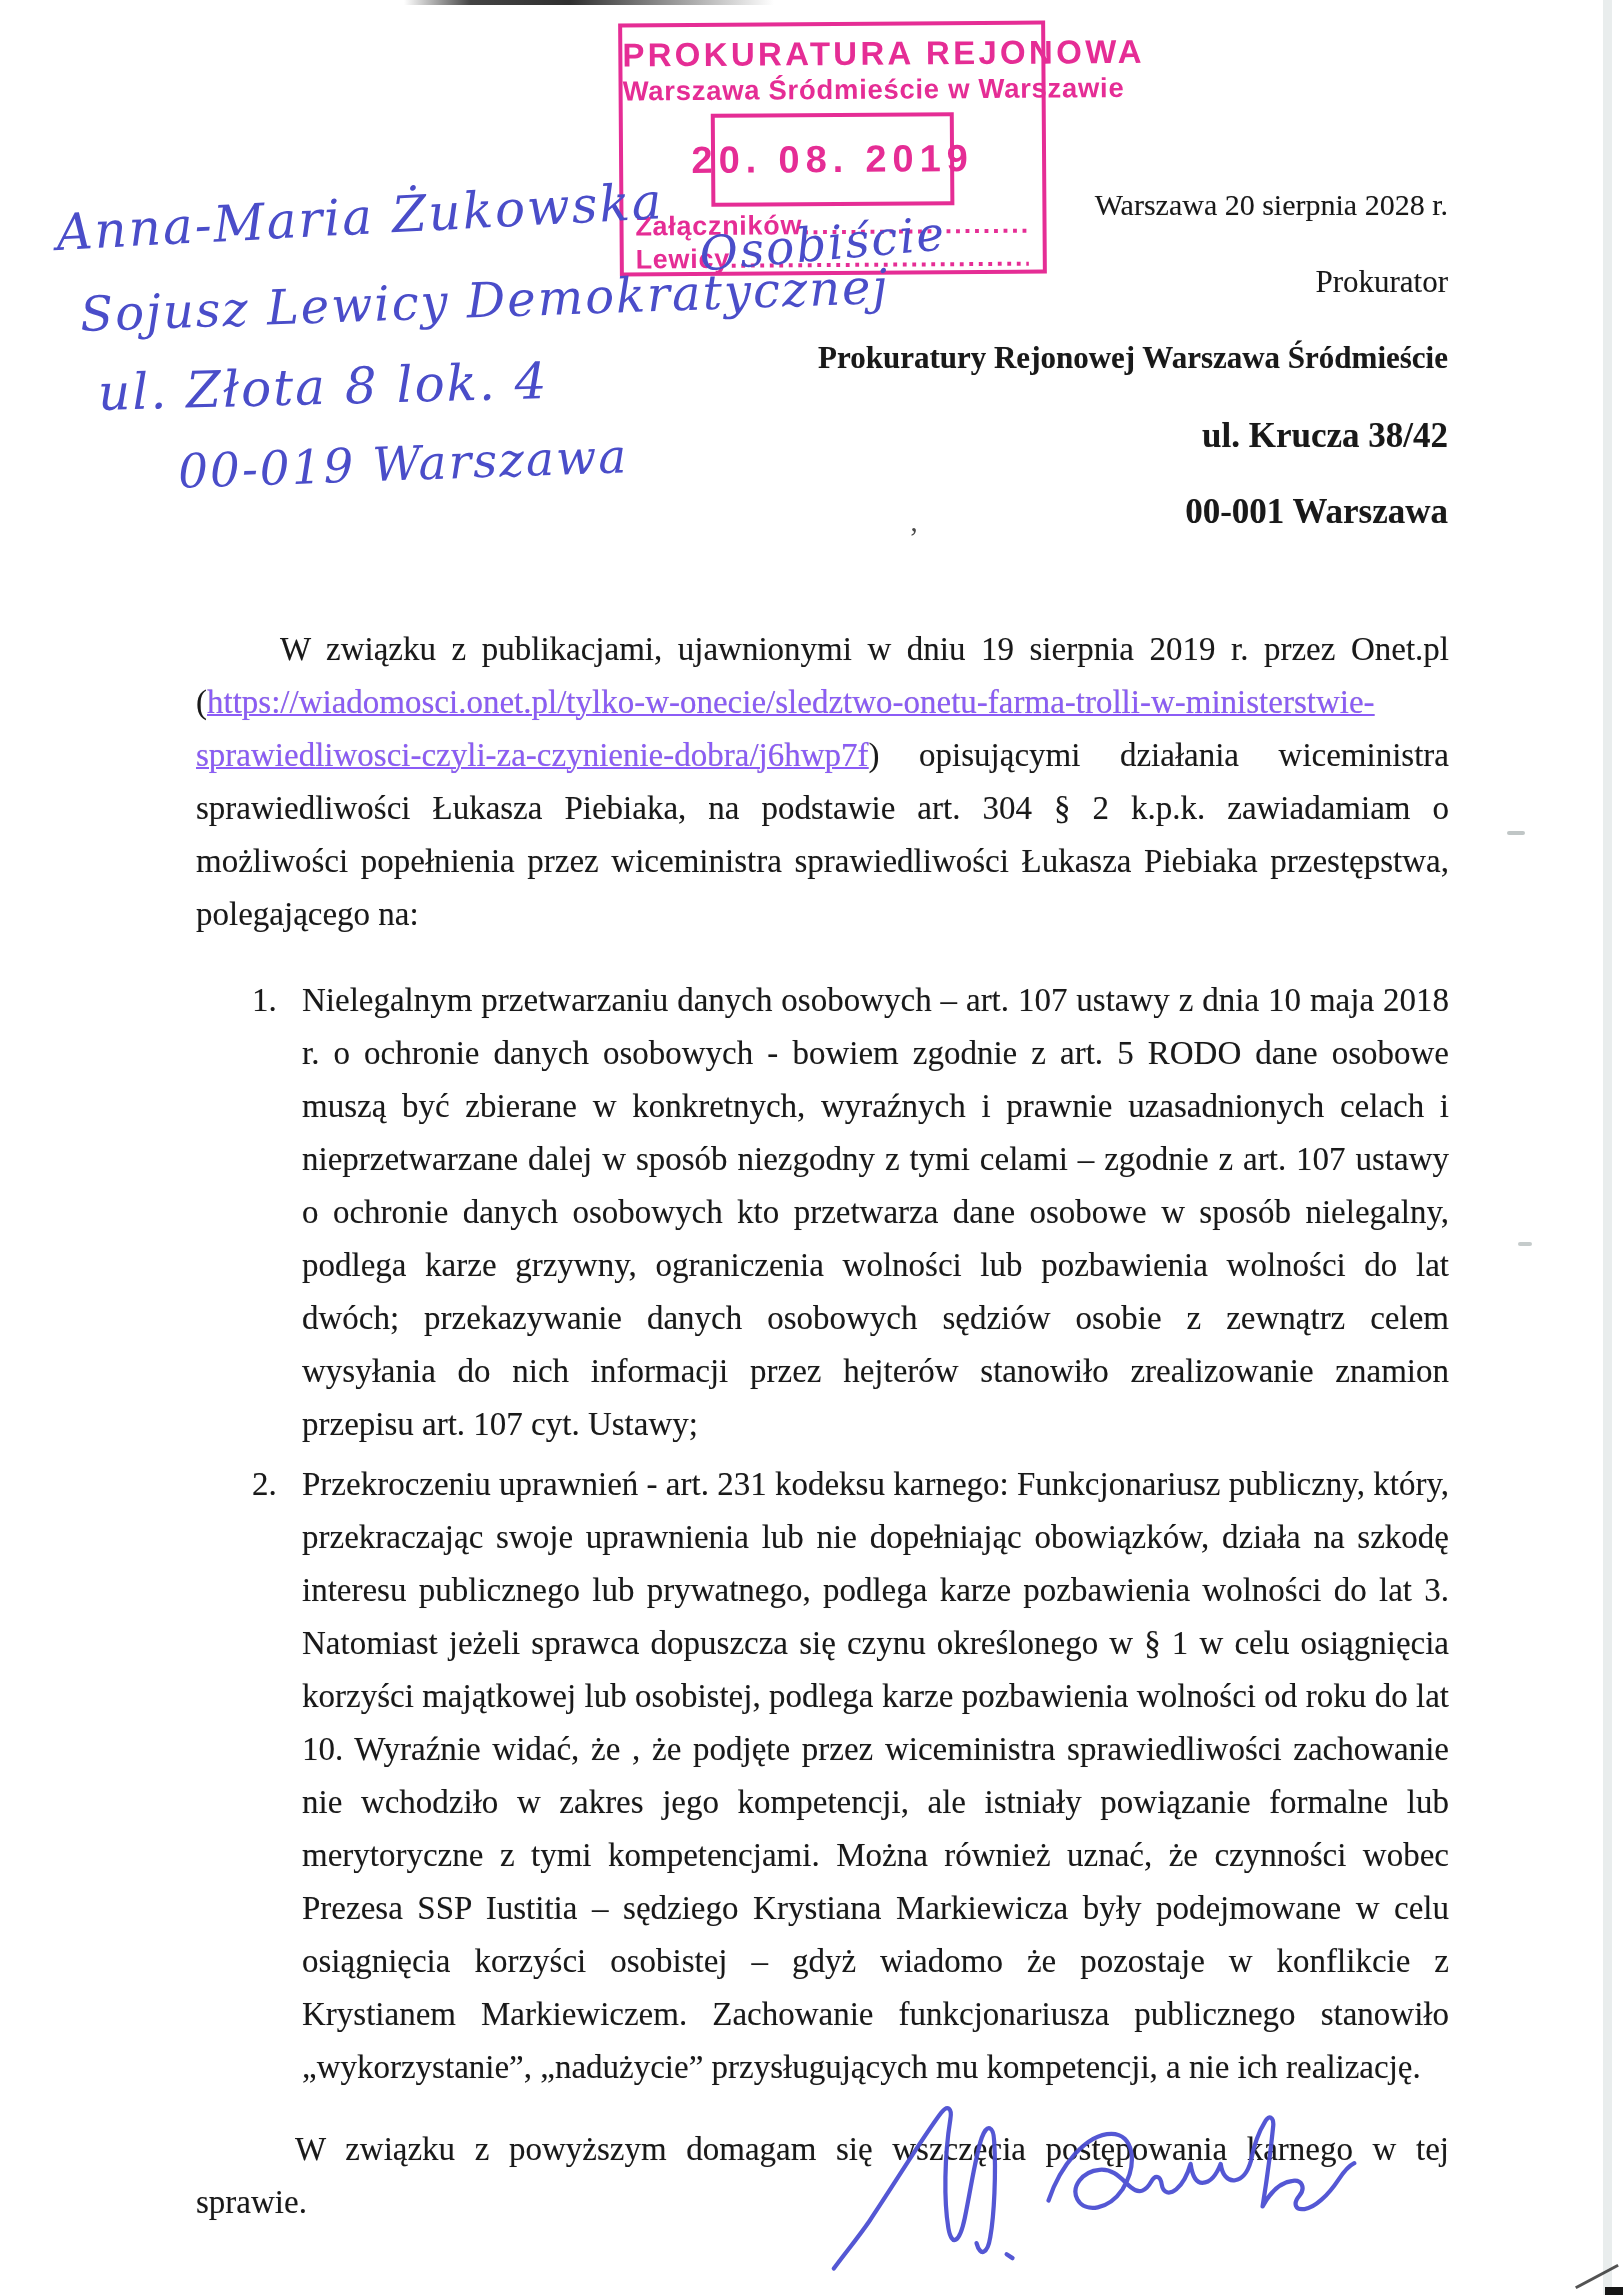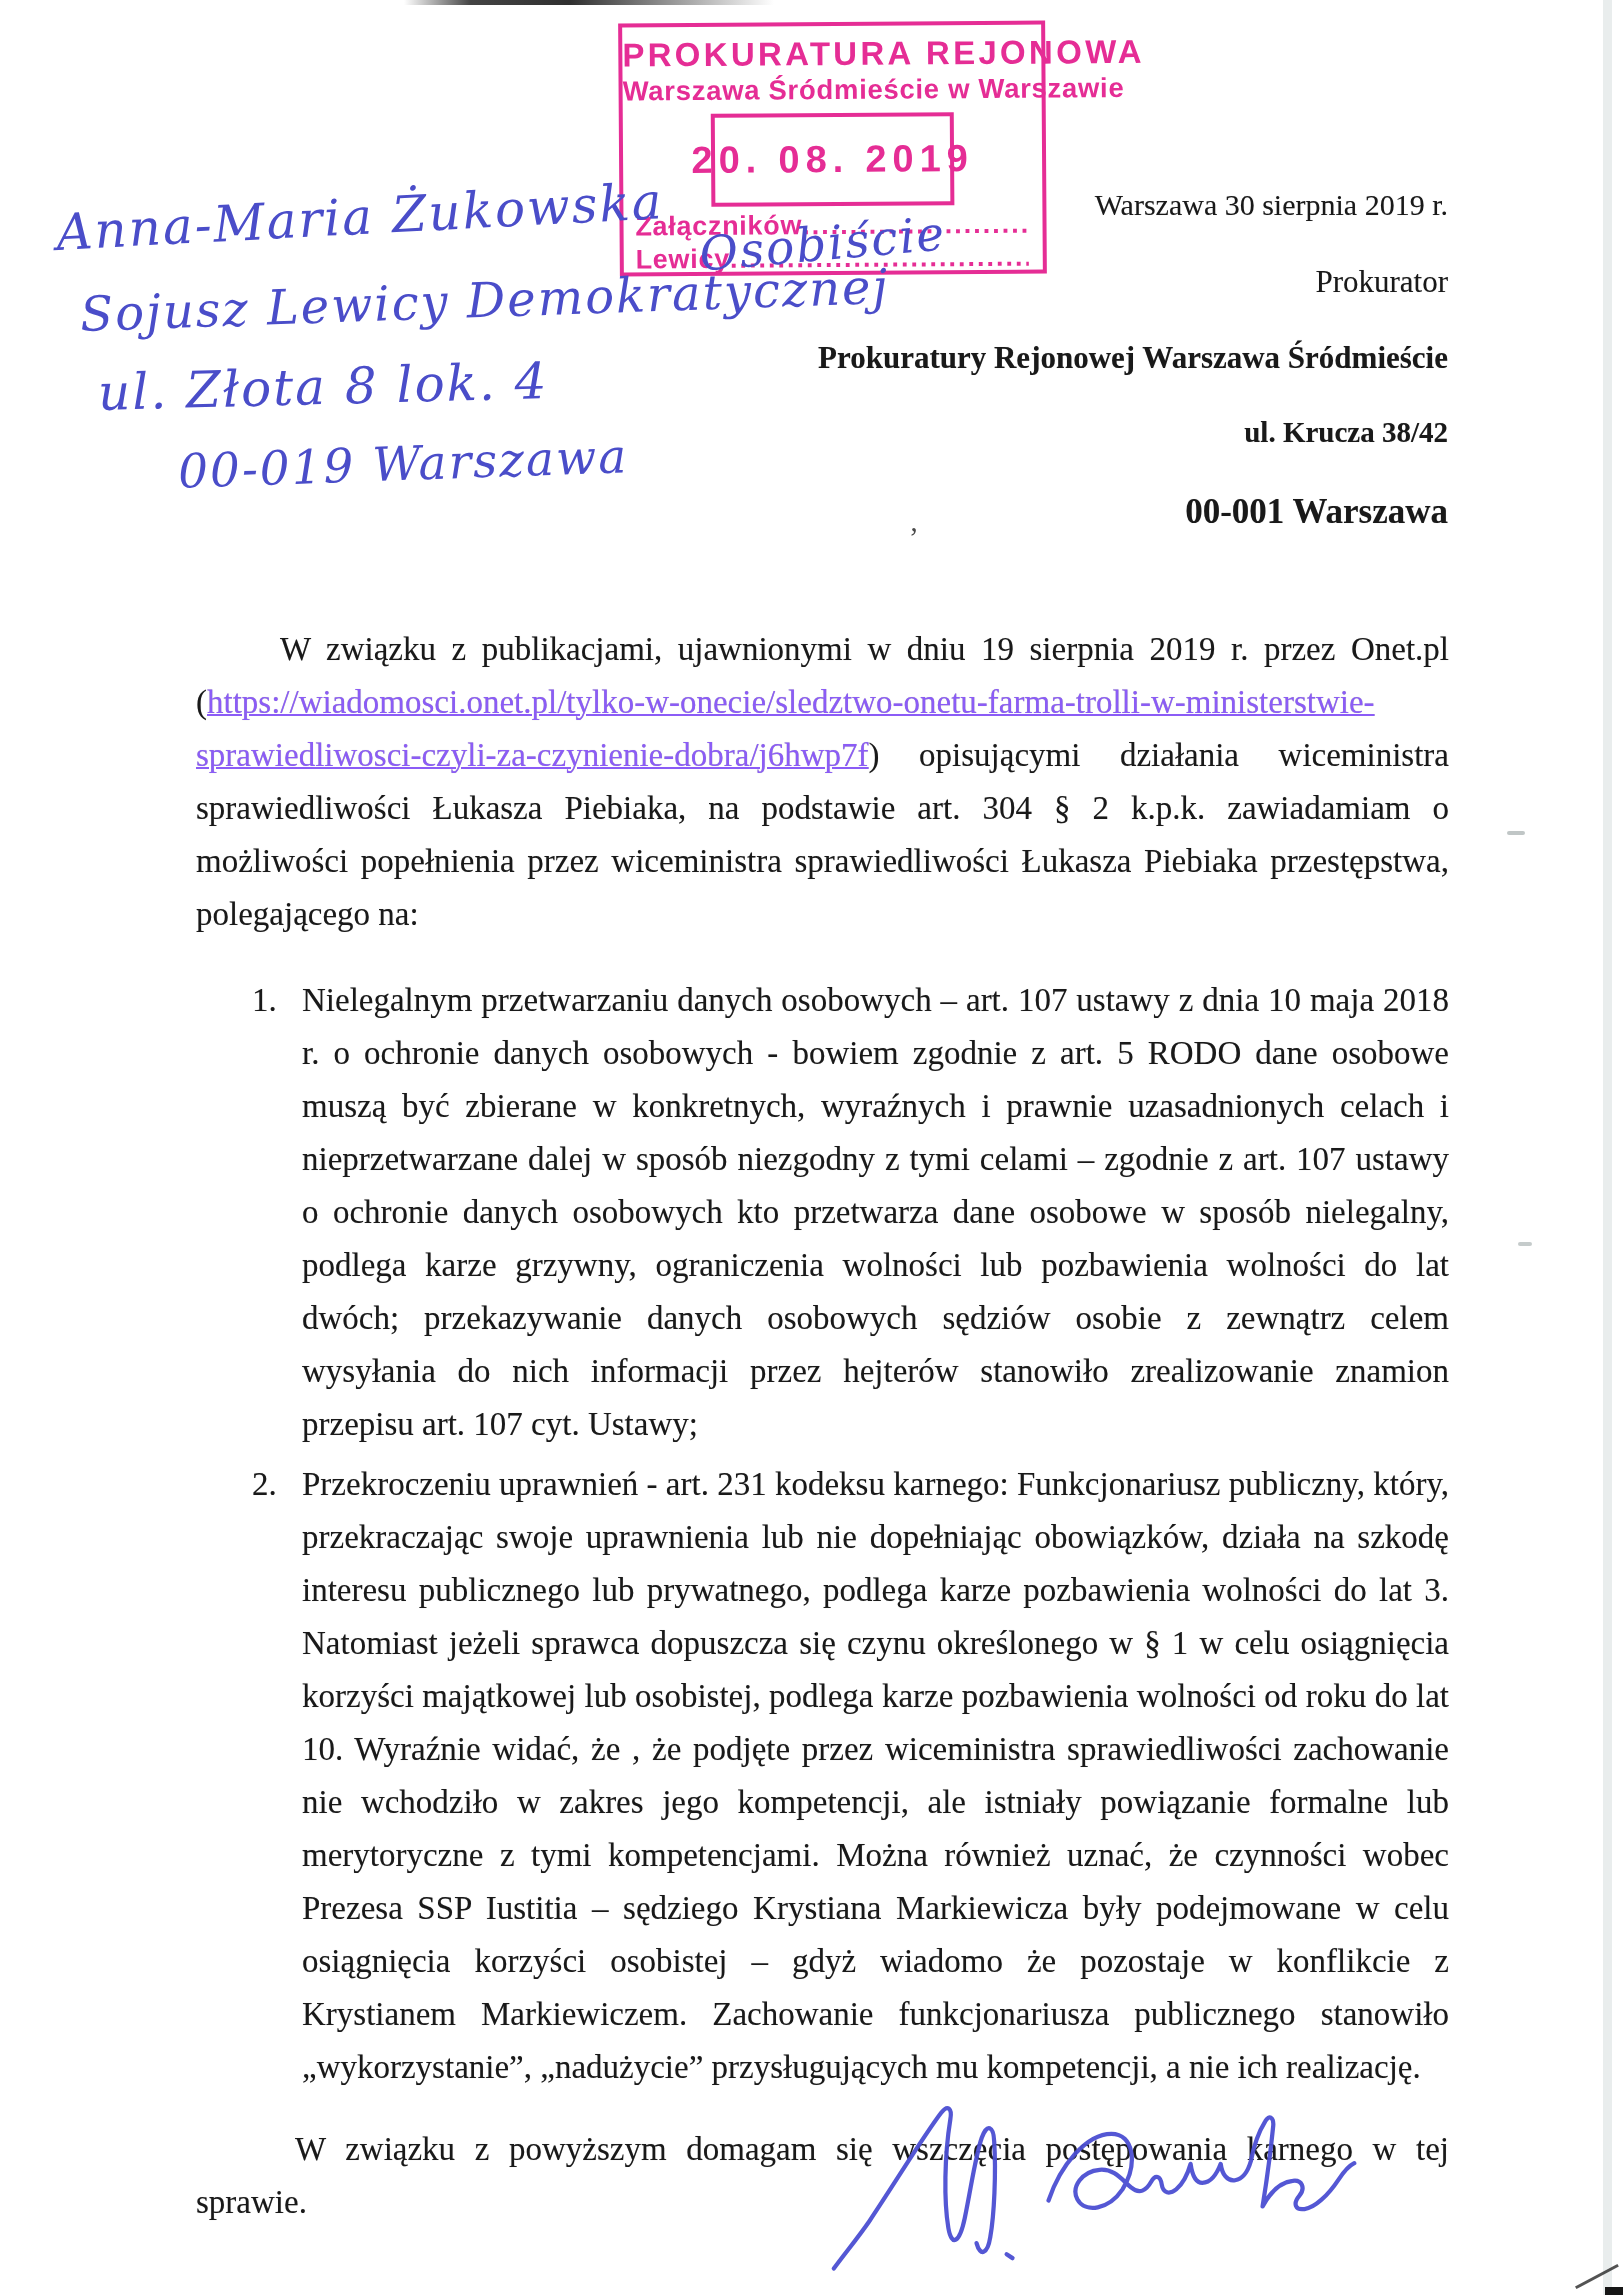--- a/index.html
+++ b/index.html
@@ -97,21 +97,21 @@
   .hand-sender-4 { left: 178px; top: 436px; font-size: 47px; transform: rotate(-2deg); }
 
   
   .hdr {
     position: absolute; right: 175px; white-space: nowrap;
     font-size: 30px; text-shadow: 0 0 0.7px rgba(0,0,0,.3);
   }
   .hdr-date { top: 188px; font-weight: 400; }
   .hdr-r0 { top: 264px; font-weight: 400; font-size: 31px; }
   .hdr-r1 { top: 340px; font-weight: 700; font-size: 31px; }
-  .hdr-r2 { top: 416px; font-weight: 700; font-size: 29px; }
+  .hdr-r2 { top: 416px; font-weight: 700; font-size: 35px; }
   .hdr-r3 { top: 492px; font-weight: 700; font-size: 35px; }
 
   
   .body-block {
     position: absolute; left: 196px; top: 623px; width: 1253px;
     font-size: 33px; line-height: 53px;
     text-align: justify;
     text-shadow: 0 0 0.7px rgba(0,0,0,.32);
   }
   .intro { margin: 0 0 33px 0; text-indent: 84px; }
@@ -155,21 +155,21 @@
     </div>
   </div>
 
   <div class="hand hand-osobiscie">Osobiście</div>
 
   <div class="hand hand-sender-1">Anna-Maria Żukowska</div>
   <div class="hand hand-sender-2">Sojusz Lewicy Demokratycznej</div>
   <div class="hand hand-sender-3">ul. Złota 8 lok. 4</div>
   <div class="hand hand-sender-4">00-019 Warszawa</div>
 
-  <div class="hdr hdr-date">Warszawa 30 sierpnia 2019 r.</div>
+  <div class="hdr hdr-date">Warszawa 20 sierpnia 2028 r.</div>
   <div class="hdr hdr-r0">Prokurator</div>
   <div class="hdr hdr-r1">Prokuratury Rejonowej Warszawa Śródmieście</div>
   <div class="hdr hdr-r2">ul. Krucza 38/42</div>
   <div class="hdr hdr-r3">00-001 Warszawa</div>
 
   <div class="body-block">
     <p class="intro"><span>W związku z publikacjami, ujawnionymi w dniu 19 sierpnia 2019 r. przez Onet.pl (</span><span class="weblink">https://wiadomosci.onet.pl/tylko-w-onecie/sledztwo-onetu-farma-trolli-w-ministerstwie-sprawiedliwosci-czyli-za-czynienie-dobra/j6hwp7f</span><span>) opisującymi działania wiceministra sprawiedliwości Łukasza Piebiaka, na podstawie art. 304 § 2 k.p.k. zawiadamiam o możliwości popełnienia przez wiceministra sprawiedliwości Łukasza Piebiaka przestępstwa, polegającego na:</span></p>
 
     <div class="li">
       <span class="li-num">1.</span>

